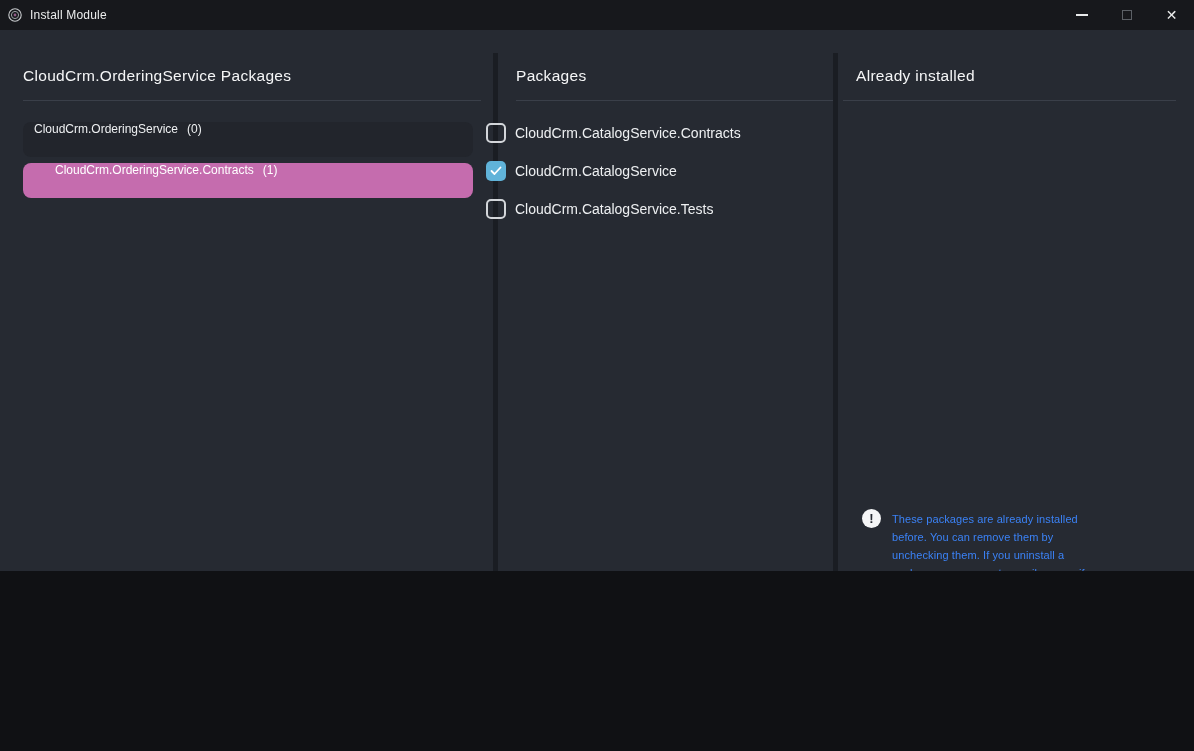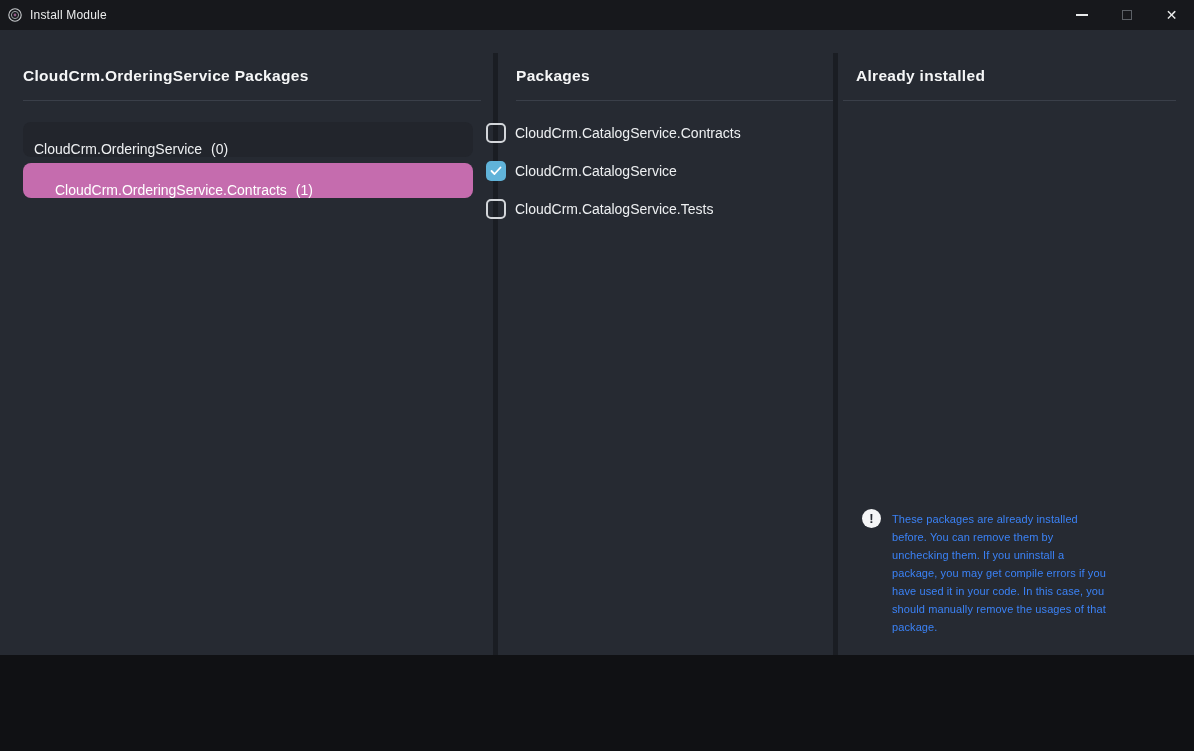--- a/index.html
+++ b/index.html
@@ -2,21 +2,21 @@
 <html><head>
 <meta charset="utf-8">
 <style>
   * { margin: 0; padding: 0; box-sizing: border-box; }
   html, body { background: #101114; }
   body { font-family: "Liberation Sans", sans-serif; }
 
   .window {
     position: relative;
     width: 1194px;
-    height: 655px;
+    height: 571px;
     background: #262a32;
     overflow: hidden;
     color: #f1f2f4;
   }
 
   
   .titlebar {
     position: absolute;
     left: 0; top: 0;
     width: 100%; height: 30px;
@@ -43,41 +43,41 @@
   }
   .min-glyph { width: 12px; height: 2px; background: #e9eaeb; }
   .max-glyph { width: 10px; height: 10px; border: 1px solid #5c6066; }
   .close-glyph { font-size: 14px; color: #eceded; line-height: 1; }
 
   
   .col-header {
     position: absolute;
     top: 67px;
     font-size: 15.5px;
-    font-weight: bold;
+    font-weight: normal;
     letter-spacing: 0.3px;
     color: #f5f6f7;
   }
   .h-divider { position: absolute; top: 100px; height: 1px; background: #3a3f49; }
   .v-bar {
     position: absolute;
     top: 53px; height: 607px; width: 5px;
     background: #1a1d23;
   }
 
   
   .module-item {
     position: absolute;
     left: 23px;
     width: 450px; height: 35px;
     border-radius: 8px;
     display: flex;
-    align-items: flex-end;
+    align-items: flex-start;
     padding-left: 11px;
-    font-size: 14px;
+    font-size: 12px;
     cursor: pointer;
   }
   .module-item .count { margin-left: 9px; }
   .module-item.plain { background: #22252c; color: #eef0f2; }
   .module-item.selected { background: #c56cae; color: #ffffff; padding-left: 32px; }
 
   
   .pkg-row {
     position: absolute;
     left: 486px;

